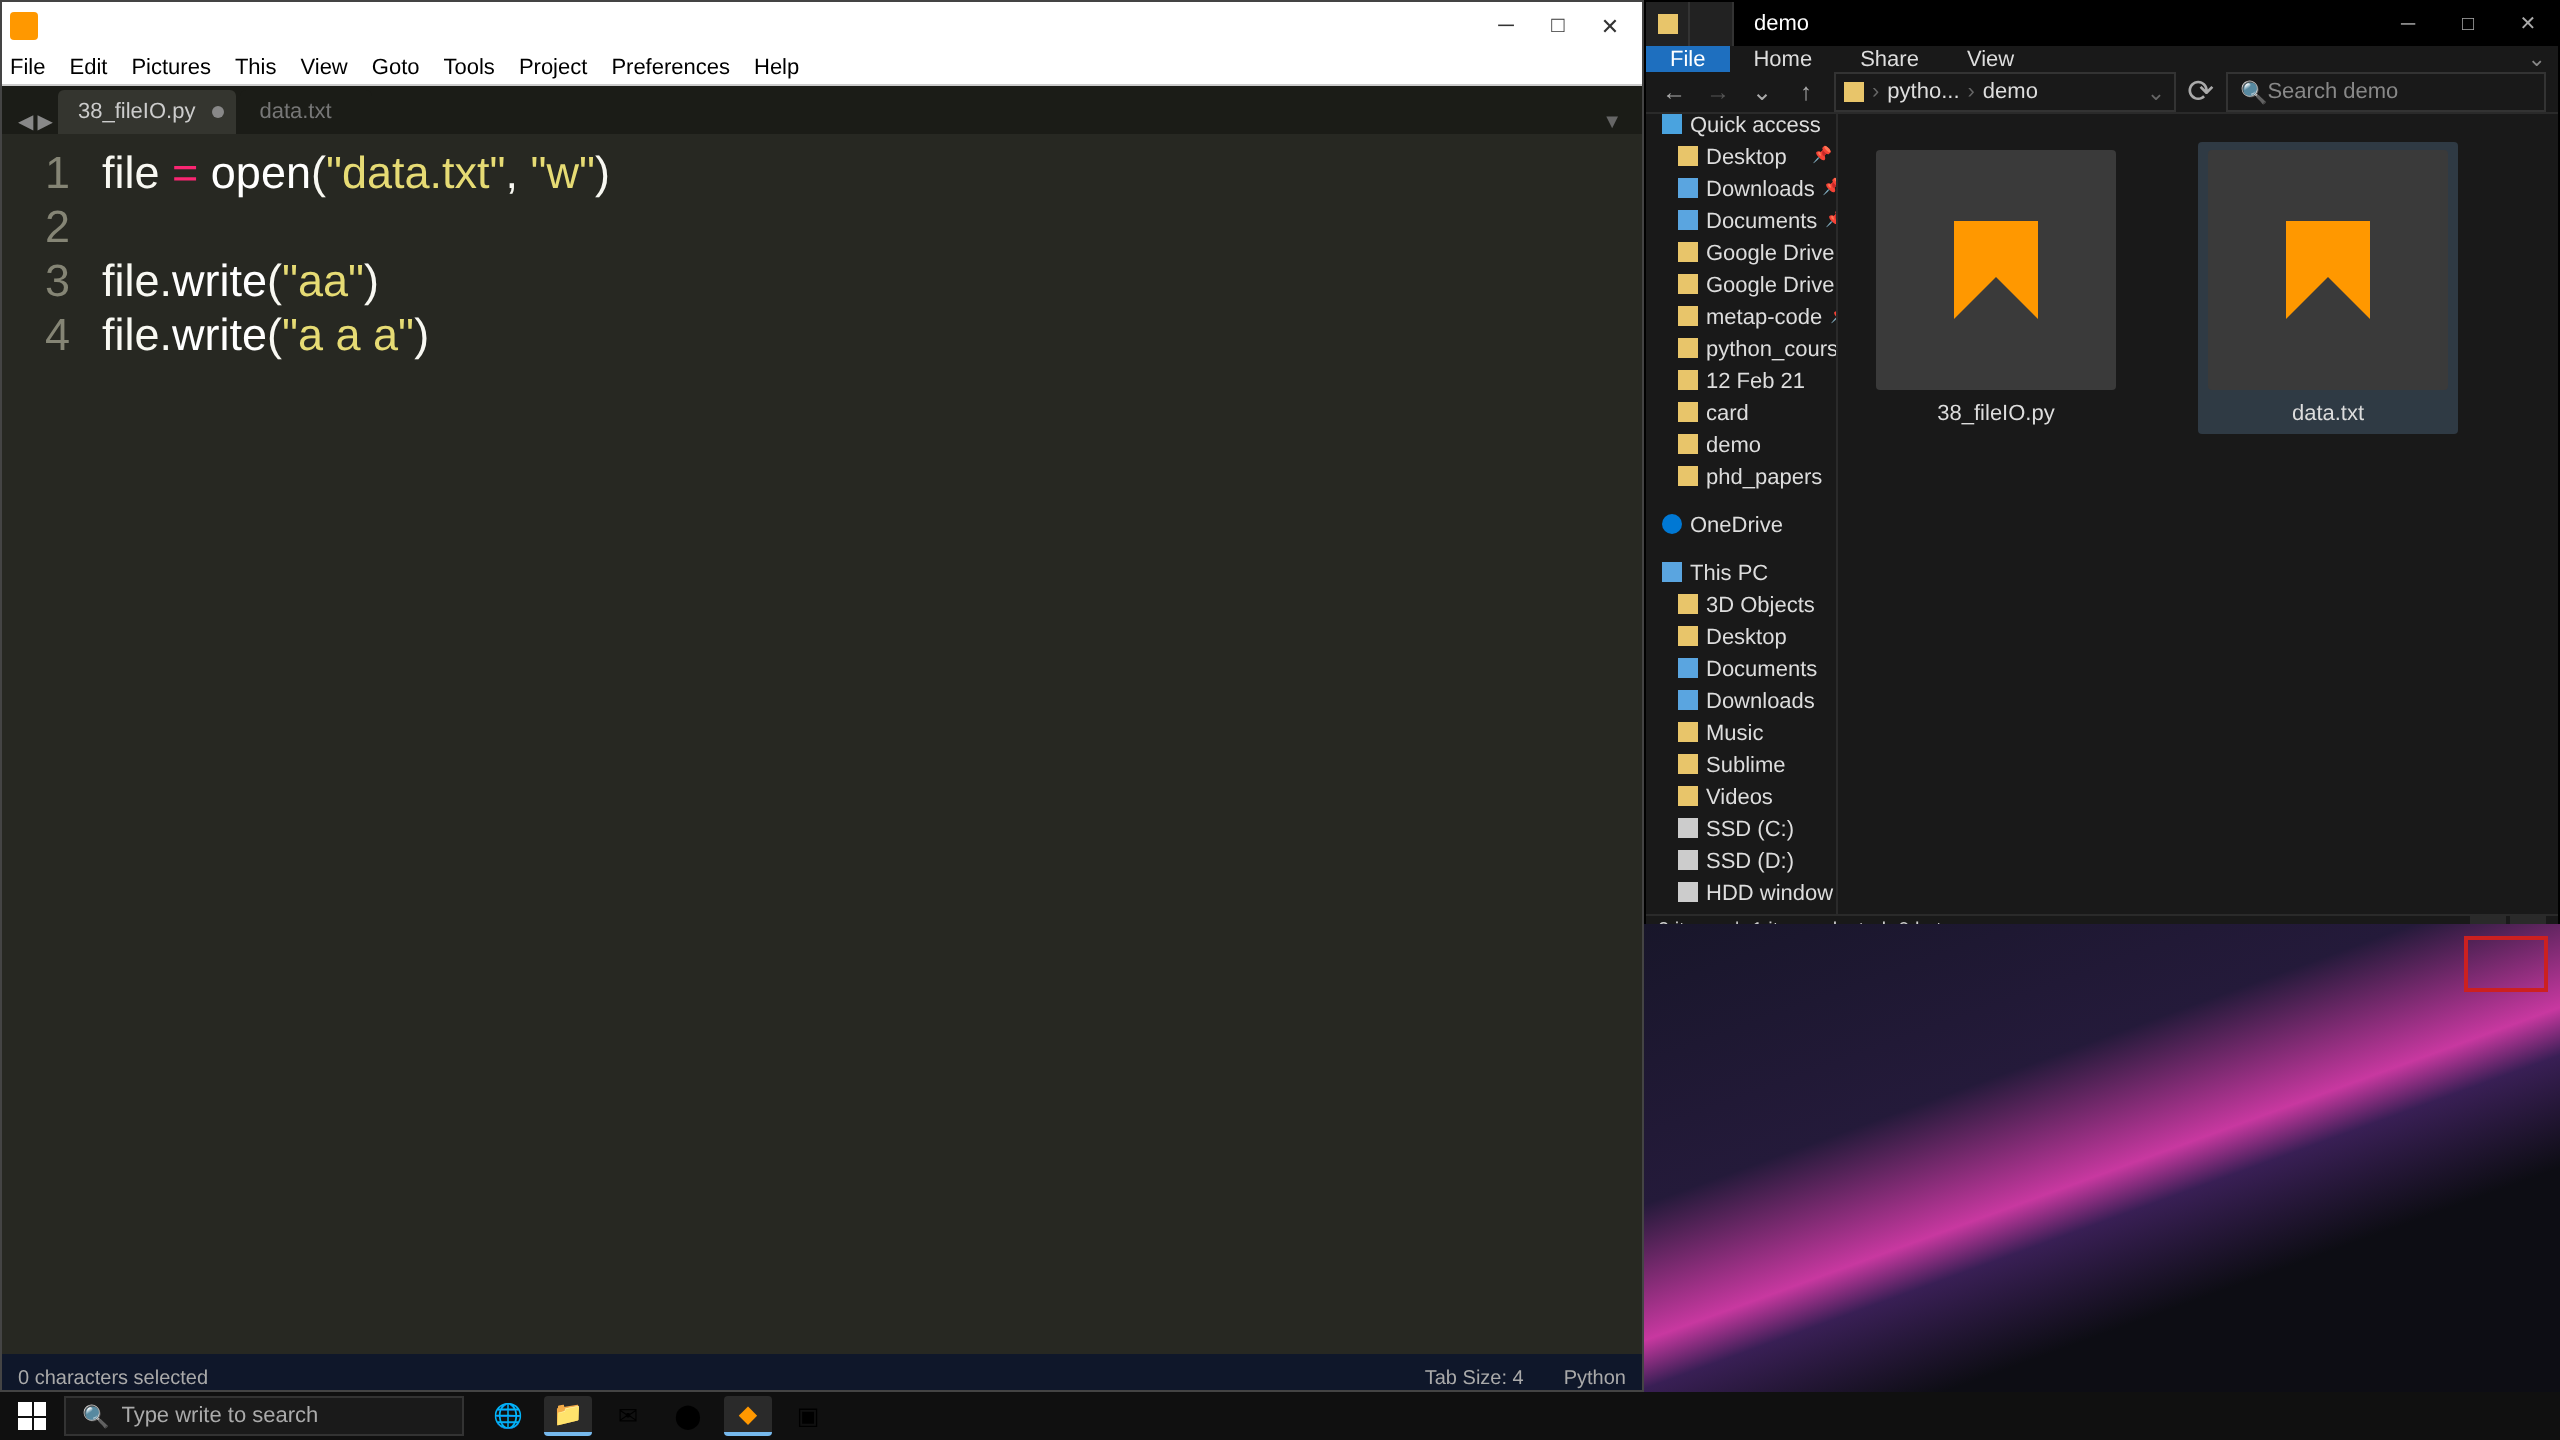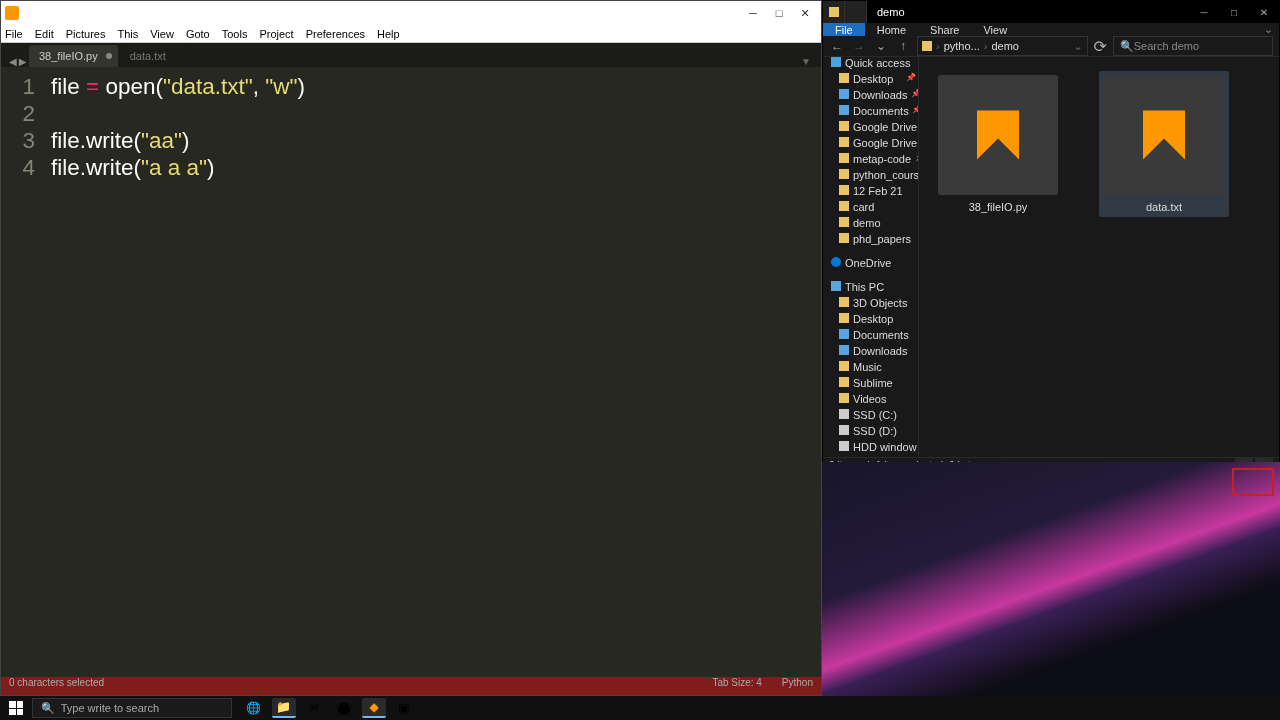--- a/index.html
+++ b/index.html
@@ -16,21 +16,21 @@
 .sublime-tabs { height:24px; background:#1b1c17; display:flex; align-items:flex-end; padding:0 4px; position:relative;}
 .sublime-tabs .navarrows { width:24px; display:flex; gap:2px; color:#888; font-size:10px; align-items:center; padding-left:4px;}
 .sublime-tabs .tab { height:22px; padding:0 20px 0 10px; background:#34352f; color:#ccc; font-size:11px; display:flex; align-items:center; border-radius:3px 3px 0 0; margin-right:2px; position:relative; cursor:pointer;}
 .sublime-tabs .tab.inactive { background:#1b1c17; color:#777; }
 .sublime-tabs .tab .dot { position:absolute; right:6px; top:8px; width:6px; height:6px; border-radius:50%; background:#888; }
 .sublime-tabs .dropdown { margin-left:auto; color:#666; font-size:10px; padding-right:6px; cursor:pointer;}
 .editor { flex:1; background:#272822; font-family:Consolas,monospace; font-size:22.5px; line-height:27px; display:flex; position:relative;}
 .gutter { width:44px; text-align:right; padding:6px 10px 0 0; color:#858575; background:#272822; }
 .code { padding:6px 0 0 6px; white-space:pre; color:#f8f8f2; }
 .tok-kw { color:#f92672; } .tok-fn { color:#ffffff; } .tok-str { color:#e6db74; } .tok-var { color:#f8f8f2; } .tok-punc { color:#f8f8f2; }
-.sublime-status { height:18px; background:#7f1d1d; color:#aaa; font-size:10px; display:flex; align-items:flex-start; padding:0 8px; }
+.sublime-status { height:18px; background:#0f172a; color:#aaa; font-size:10px; display:flex; align-items:flex-end; padding:0 8px; }
 .sublime-status .right { margin-left:auto; display:flex; gap:20px; }
 
 
 .explorer { position:absolute; left:822px; top:0; width:458px; height:462px; background:#191919; display:flex; flex-direction:column; border:1px solid #000; }
 .exp-title { height:22px; background:#000; display:flex; align-items:center; color:#fff; font-size:11px; }
 .exp-title .icons { display:flex; gap:0; }
 .exp-title .tbox { width:22px; height:22px; background:#222; border-right:1px solid #333; display:flex; align-items:center; justify-content:center; }
 .exp-title .tlabel { padding-left:10px; }
 .exp-title .winbtns { margin-left:auto; display:flex; }
 .exp-title .winbtn { width:30px; height:22px; display:flex; align-items:center; justify-content:center; color:#aaa; font-size:10px; cursor:pointer;}

